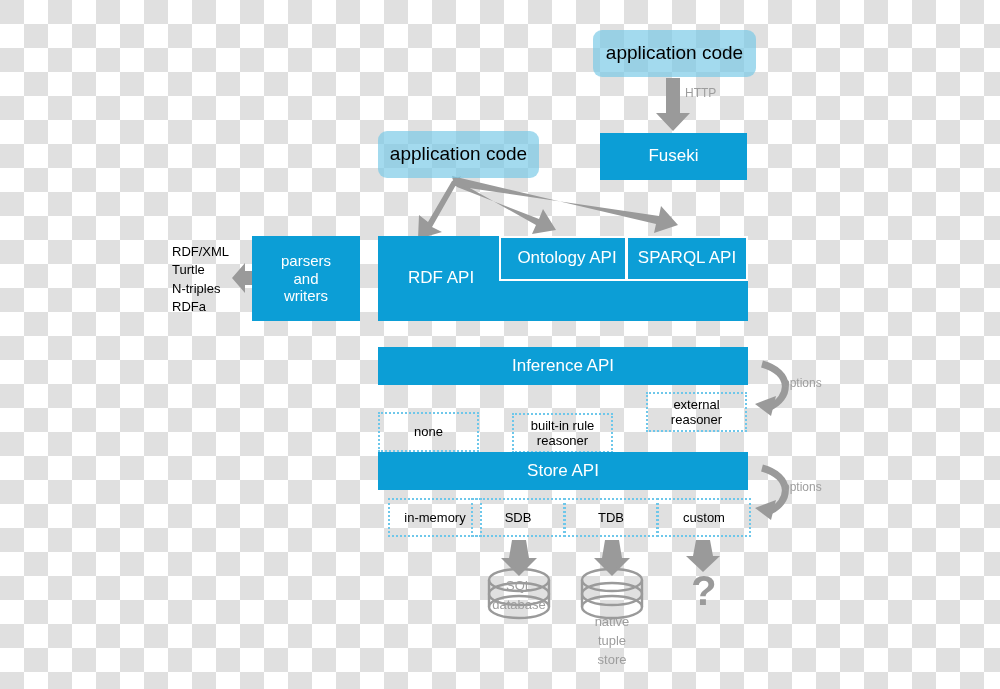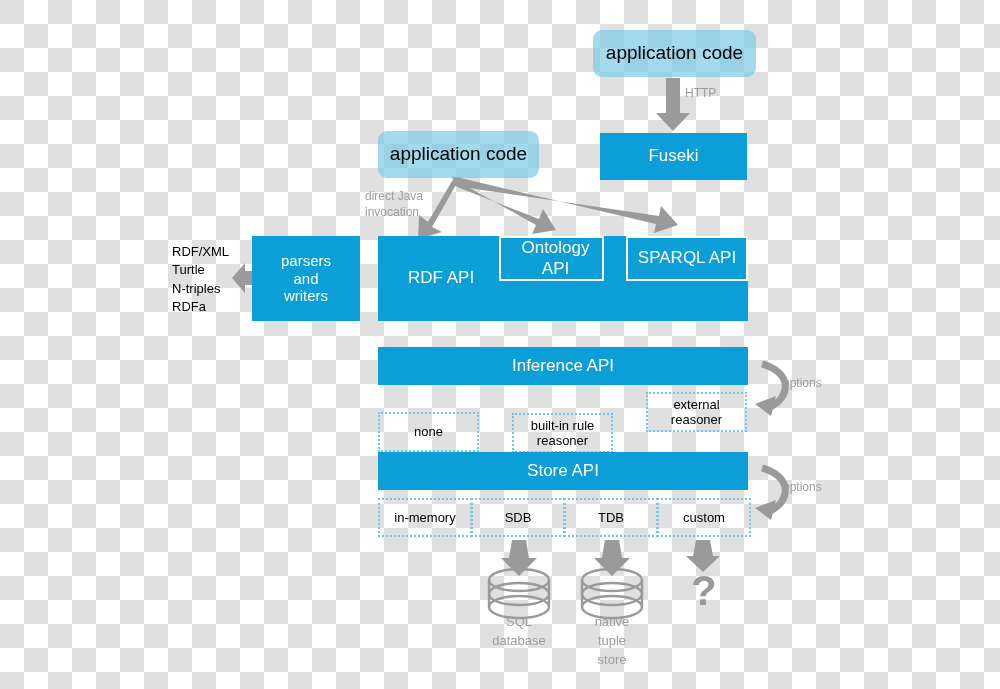--- a/index.html
+++ b/index.html
@@ -31,21 +31,20 @@
     width: 1000px;
     height: 689px;
     pointer-events: none;
   }
   .box {
     position: absolute;
     box-sizing: border-box;
     display: flex;
     align-items: center;
     justify-content: center;
-    text-align: center;
     line-height: 1.18;
   }
   .solid-blue {
     background: #0c9ed6;
     color: #ffffff;
   }
   .app-code {
     background: rgba(120, 200, 230, 0.68);
     color: #000000;
     border-radius: 9px;
@@ -175,43 +174,39 @@
   </div>
 
   <div class="box solid-blue" style="left:600px; top:133px; width:147px; height:47px; font-size:17px;">
     <span>Fuseki</span>
   </div>
 
   <div class="box app-code" style="left:378px; top:131px; width:161px; height:47px;">
     <span>application code</span>
   </div>
 
-  <div class="gray-text" style="left:365px; top:189px; width:90px;">
-    <div>direct Java</div>
-    <div>invocation</div>
-  </div>
 
   <div class="black-text" style="left:172px; top:243px; width:75px;">
     <div>RDF/XML</div>
     <div>Turtle</div>
     <div>N-triples</div>
     <div>RDFa</div>
   </div>
 
   <div class="box solid-blue" style="left:252px; top:236px; width:108px; height:85px; font-size:15px; flex-direction:column;">
     <div>parsers</div>
     <div>and</div>
     <div>writers</div>
   </div>
 
   <div class="box solid-blue" style="left:378px; top:236px; width:370px; height:85px; justify-content:flex-start; padding-left:30px;">
     <span class="api-label">RDF API</span>
   </div>
 
-  <div class="box sub-api" style="left:499px; top:236px; width:105px; height:45px;padding-left:8px;">
+  <div class="box sub-api" style="left:499px; top:236px; width:128px; height:45px;padding-left:8px;">
     <span>Ontology API</span>
   </div>
 
   <div class="box sub-api" style="left:626px; top:236px; width:122px; height:45px;">
     <span>SPARQL API</span>
   </div>
 
   <div class="box solid-blue" style="left:378px; top:347px; width:370px; height:38px;">
     <span class="api-label">Inference API</span>
   </div>
@@ -231,38 +226,38 @@
   </div>
 
   <div class="gray-text" style="left:783px; top:376px;">
     <span>options</span>
   </div>
 
   <div class="box solid-blue" style="left:378px; top:452px; width:370px; height:38px;">
     <span class="api-label">Store API</span>
   </div>
 
-  <div class="box option-box" style="left:378px; top:498px; width:94px; height:39px;">
+  <div class="box option-box" style="left:388px; top:498px; width:94px; height:39px;">
     <span>in-memory</span>
   </div>
   <div class="box option-box" style="left:471px; top:498px; width:94px; height:39px;">
     <span>SDB</span>
   </div>
   <div class="box option-box" style="left:564px; top:498px; width:94px; height:39px;">
     <span>TDB</span>
   </div>
   <div class="box option-box" style="left:657px; top:498px; width:94px; height:39px;">
     <span>custom</span>
   </div>
 
   <div class="gray-text" style="left:783px; top:480px;">
     <span>options</span>
   </div>
 
-  <div class="db-label" style="left:474px; top:613px;">
+  <div class="db-label" style="left:474px; top:577px;">
     <div>SQL</div>
     <div>database</div>
   </div>
 
   <div class="db-label" style="left:567px; top:613px;">
     <div>native</div>
     <div>tuple</div>
     <div>store</div>
   </div>
 

